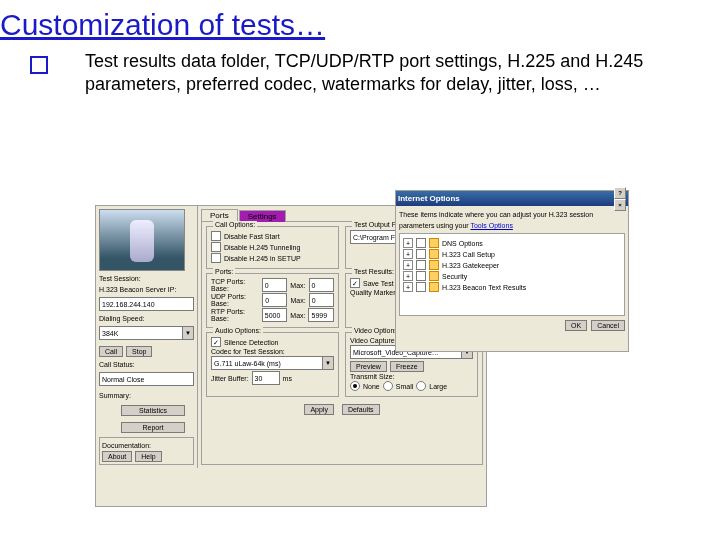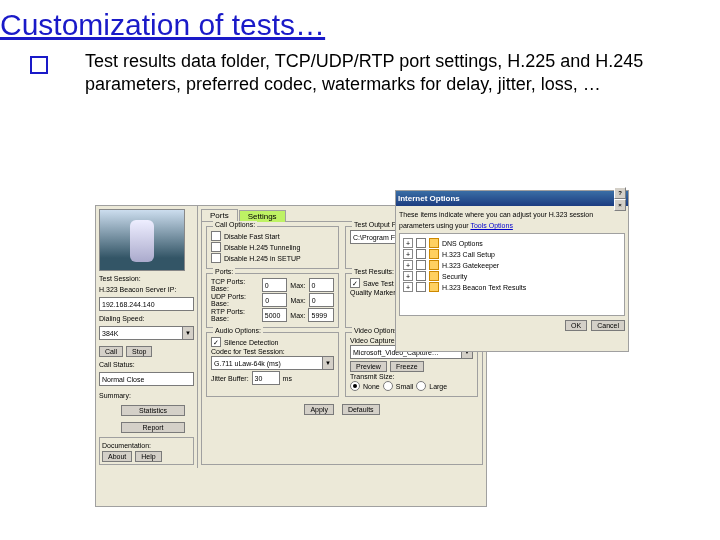--- a/index.html
+++ b/index.html
@@ -38,21 +38,21 @@
   .btn-row { display:flex; gap:3px; margin-top:2px;}
   .btn { border:1px solid #7a7a7a; background:#d4d0c8; font-size:7px; padding:1px 5px; text-align:center; }
   .subgroup-label { font-size:7px; margin-top:2px; }
   .sidebtn { display:block; width:52px; margin-left:22px; margin-top:2px;}
   .docgroup { border:1px solid var(--group-border); padding:2px; }
 
   
   .rightarea { flex:1; padding:3px; }
   .tabbar { display:flex; gap:1px; border-bottom:1px solid var(--group-border); font-size:8px; }
   .tab { border:1px solid var(--group-border); border-bottom:none; background:var(--win-bg); padding:1px 8px; }
-  .tab.active { background:#bef264; position:relative; top:1px; }
+  .tab.active { background:#a21caf; position:relative; top:1px; }
   .panelbody { border:1px solid var(--group-border); border-top:none; background:var(--win-bg); padding:4px; min-height:234px; }
   .groupbox { border:1px solid var(--group-border); padding:3px 4px 4px 4px; position:relative; margin-bottom:4px; }
   .groupbox > .legend { position:absolute; top:-6px; left:6px; background:var(--win-bg); padding:0 2px; font-size:7px; }
   .chk { display:flex; align-items:center; gap:3px; font-size:7px; margin:1px 0;}
   .chk .box { width:8px; height:8px; border:1px solid #7a7a7a; background:#fff; display:flex; align-items:center; justify-content:center; font-size:7px; line-height:1; }
   .row { display:flex; align-items:center; gap:3px; font-size:7px; margin:1px 0;}
   .num { width:22px; }
   .two-col { display:flex; gap:6px; }
   .two-col > * { flex:1; }
   .pathrow { display:flex; gap:3px; align-items:center; }

